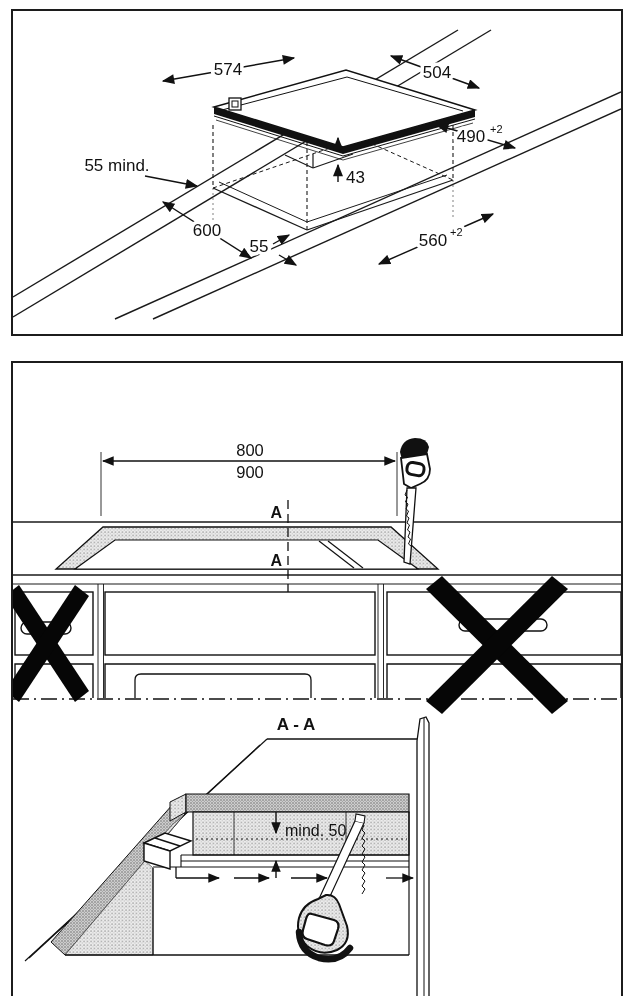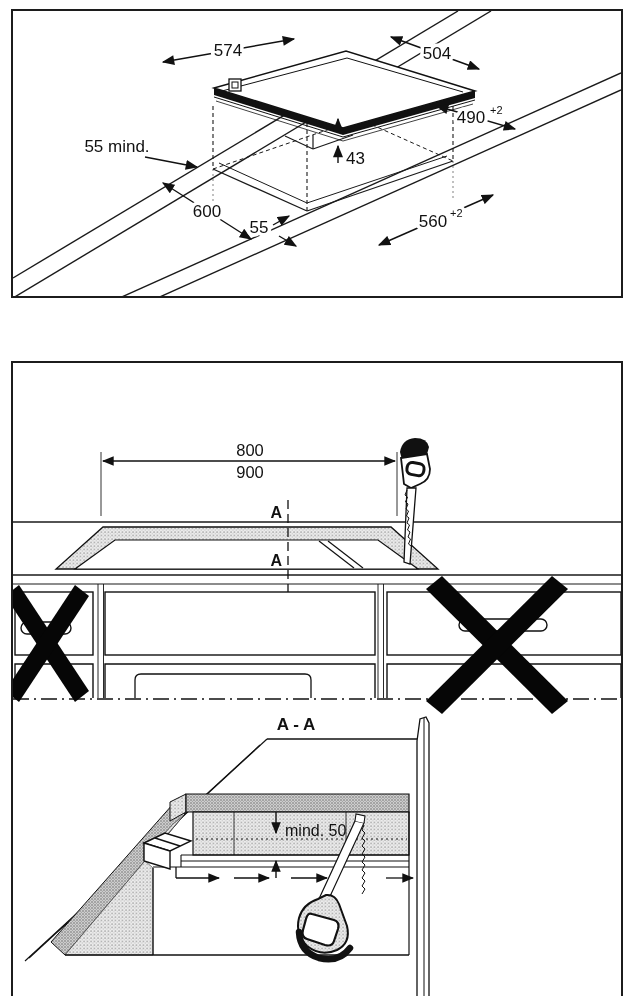--- a/index.html
+++ b/index.html
@@ -1,19 +1,19 @@
 <!DOCTYPE html>
 <html><head>
 <meta charset="utf-8">
 <style>
   html,body{margin:0;padding:0;background:#ffffff;}
   .page{position:relative;width:636px;height:996px;background:#fff;overflow:hidden;
         font-family:"Liberation Sans",sans-serif;}
   .panel{position:absolute;border:2px solid #1c1c1c;background:#fff;box-sizing:border-box;}
-  #panel1{left:11px;top:9px;width:612px;height:289px;}
+  #panel1{left:11px;top:9px;width:612px;height:327px;}
   #panel2{left:11px;top:361px;width:612px;height:710px;}
   .panel svg{position:absolute;left:0;top:0;width:100%;height:100%;}
   svg text{font-family:"Liberation Sans",sans-serif;fill:#111;}
   .halo{paint-order:stroke;stroke:#ffffff;stroke-width:7px;stroke-linejoin:round;}
 </style>
 </head>
 <body>
 
 <div class="page">
 

